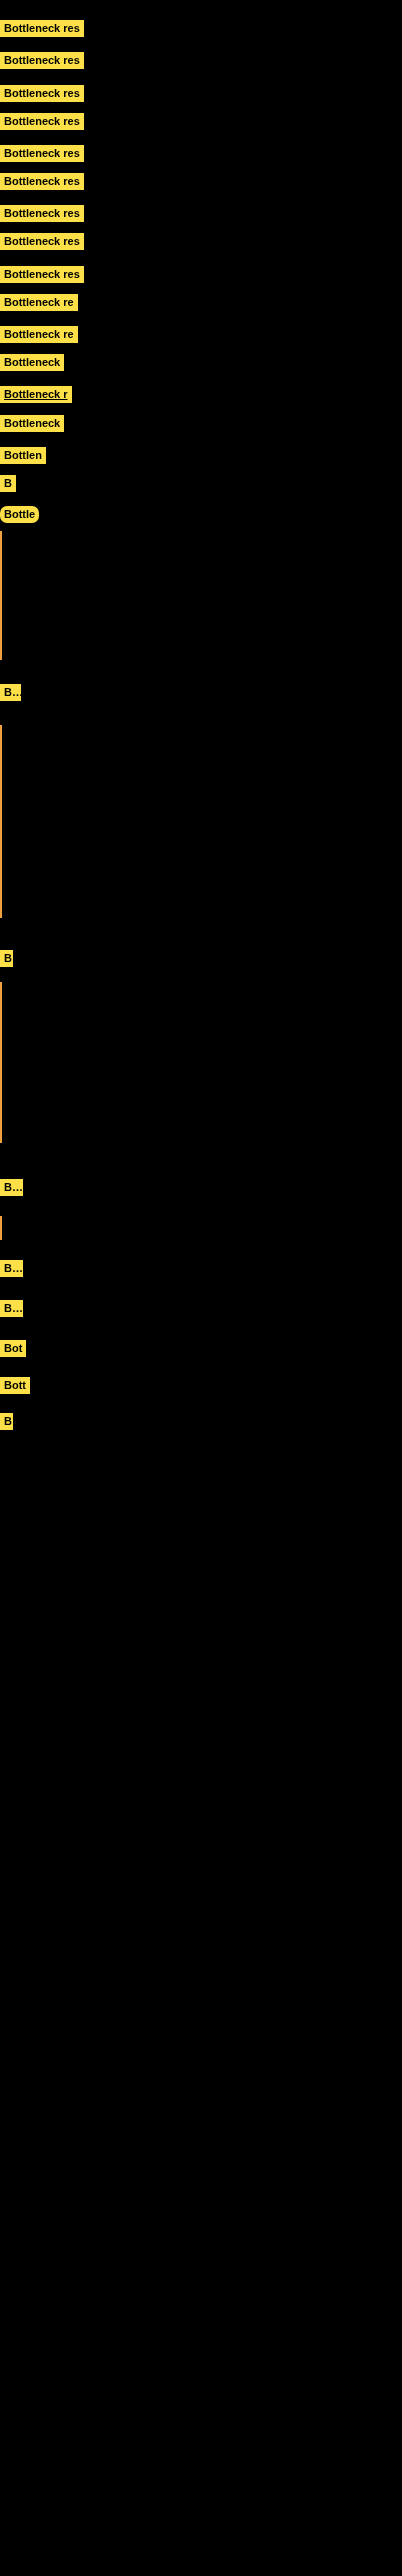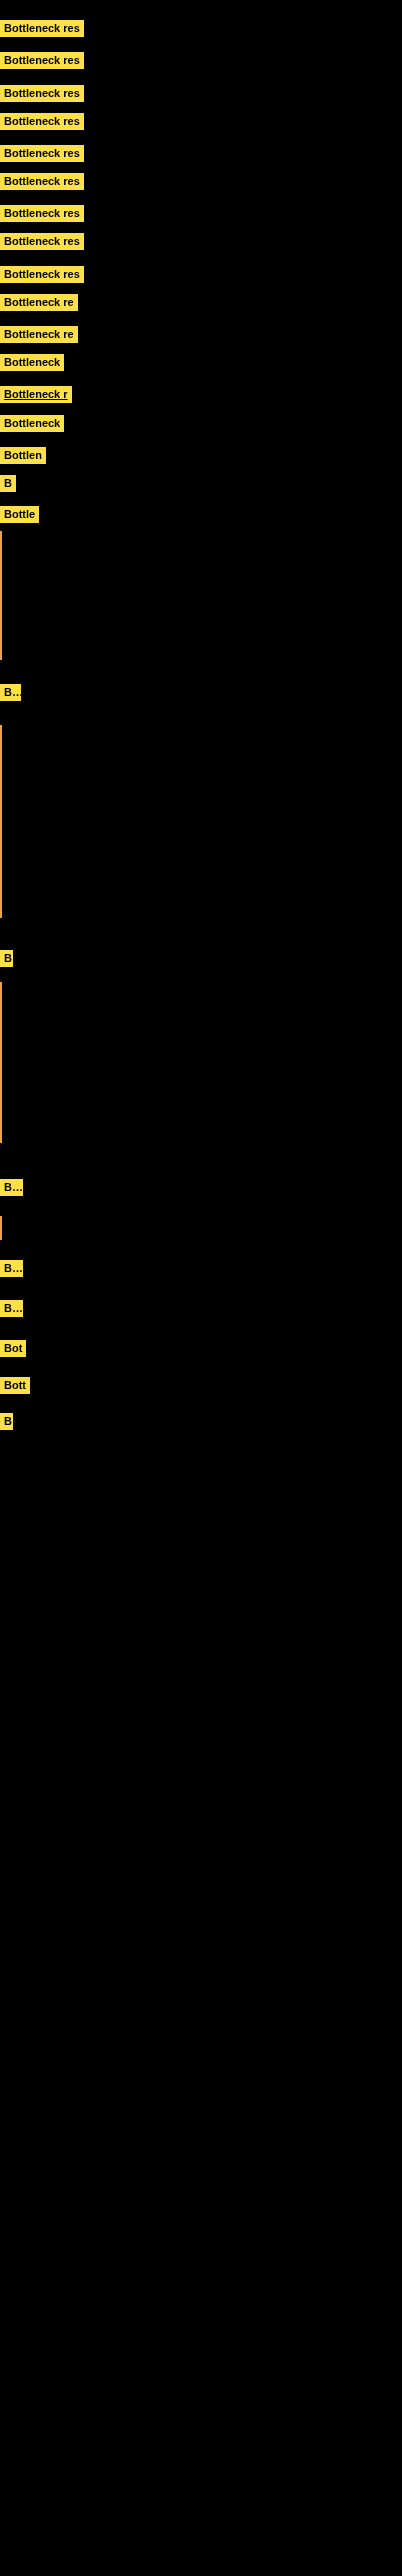--- a/index.html
+++ b/index.html
@@ -61,21 +61,21 @@
 <div class="btn-label" style="top: 205px; max-width: 93px;">Bottleneck res</div>
 <div class="btn-label" style="top: 233px; max-width: 90px;">Bottleneck res</div>
 <div class="btn-label" style="top: 266px; max-width: 89px;">Bottleneck res</div>
 <div class="btn-label" style="top: 294px; max-width: 85px;">Bottleneck re</div>
 <div class="btn-label" style="top: 326px; max-width: 81px;">Bottleneck re</div>
 <div class="btn-label" style="top: 354px; max-width: 72px;">Bottleneck</div>
 <div class="btn-label" style="top: 386px; max-width: 79px; text-decoration: underline;">Bottleneck r</div>
 <div class="btn-label" style="top: 415px; max-width: 71px;">Bottleneck</div>
 <div class="btn-label" style="top: 447px; max-width: 52px;">Bottlen</div>
 <div class="btn-label" style="top: 475px; max-width: 16px;">B</div>
-<div class="btn-label" style="top: 506px; max-width: 42px;">Bottle</div>
+<div class="btn-label" style="top: 506px; max-width: 42px; border-radius: 7px;">Bottle</div>
 <div class="btn-label" style="top: 684px; max-width: 21px;">Bo</div>
 <div class="btn-label" style="top: 950px; max-width: 13px;">B</div>
 <div class="btn-label" style="top: 1179px; max-width: 22.5px;">Bo</div>
 <div class="btn-label" style="top: 1260px; max-width: 22.5px;">Bo</div>
 <div class="btn-label" style="top: 1300px; max-width: 22.5px;">Bo</div>
 <div class="btn-label" style="top: 1340px; max-width: 27px;">Bot</div>
 <div class="btn-label" style="top: 1377px; max-width: 32px;">Bott</div>
 <div class="btn-label" style="top: 1413px; max-width: 13px;">B</div>
 <div class="vertical-line" style="top: 531px; height: 129px;"></div>
 <div class="vertical-line" style="top: 725px; height: 193px;"></div>

